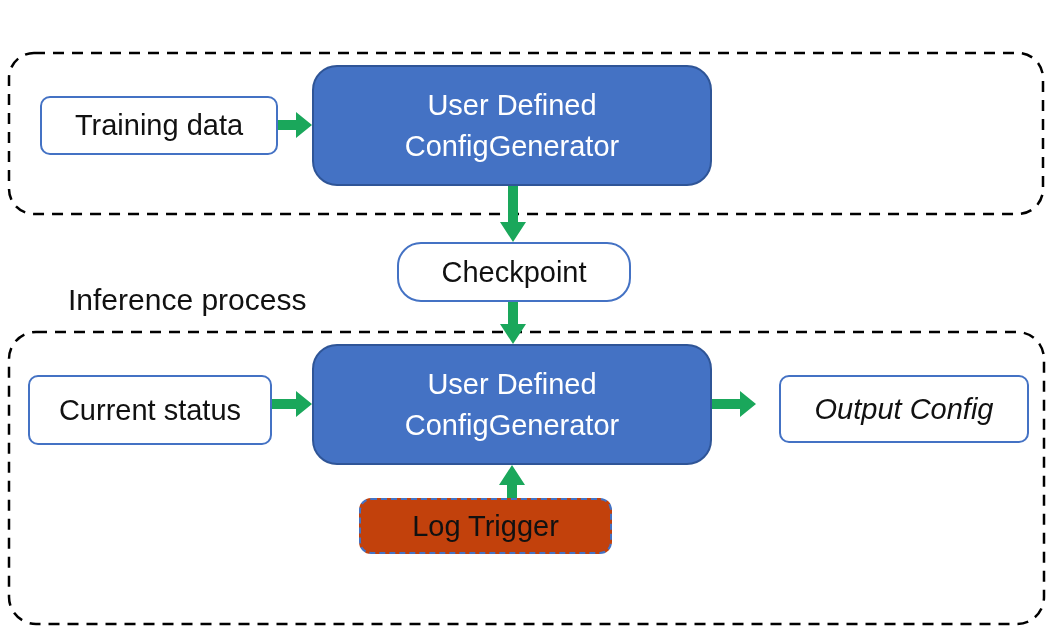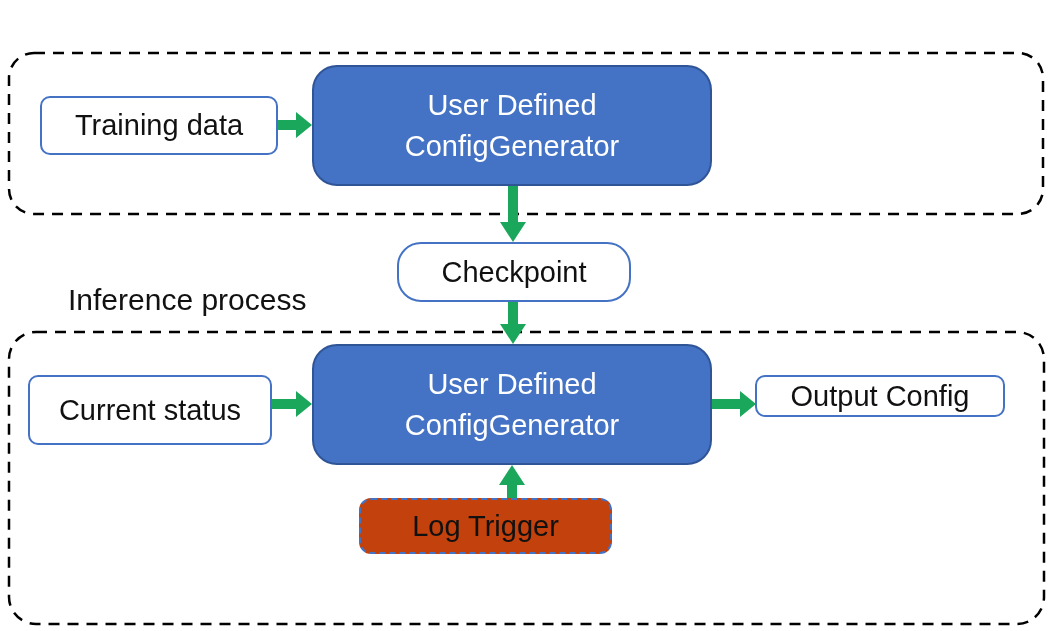--- a/index.html
+++ b/index.html
@@ -65,21 +65,21 @@
     white-space: nowrap;
   }
   
   #training-label   { left: 22px;  top: 2px; }
   #inference-label  { left: 20px;  top: 283px; margin-left: 48px; }
   #training-data    { left: 40px;  top: 96px;  width: 238px; height: 59px; }
   #generator-train  { left: 312px; top: 65px;  width: 400px; height: 121px; }
   #checkpoint       { left: 397px; top: 242px; width: 234px; height: 60px; border-radius: 24px; }
   #current-status   { left: 28px;  top: 375px; width: 244px; height: 70px; }
   #generator-infer  { left: 312px; top: 344px; width: 400px; height: 121px; }
-  #output-config    { left: 755px; top: 375px; width: 250px; height: 42px; }
+  #output-config    { left: 779px; top: 375px; width: 250px; height: 68px; font-style: italic; }
   #log-trigger      { left: 359px; top: 498px; width: 253px; height: 56px; z-index: 2; }
   #clock-trigger    { left: 432px; top: 546px; width: 260px; height: 60px; z-index: 3; }
 </style>
 </head>
 <body>
 
 <div class="canvas">
 
   <svg class="layer" viewBox="0 0 1057 631" xmlns="http://www.w3.org/2000/svg">
 

